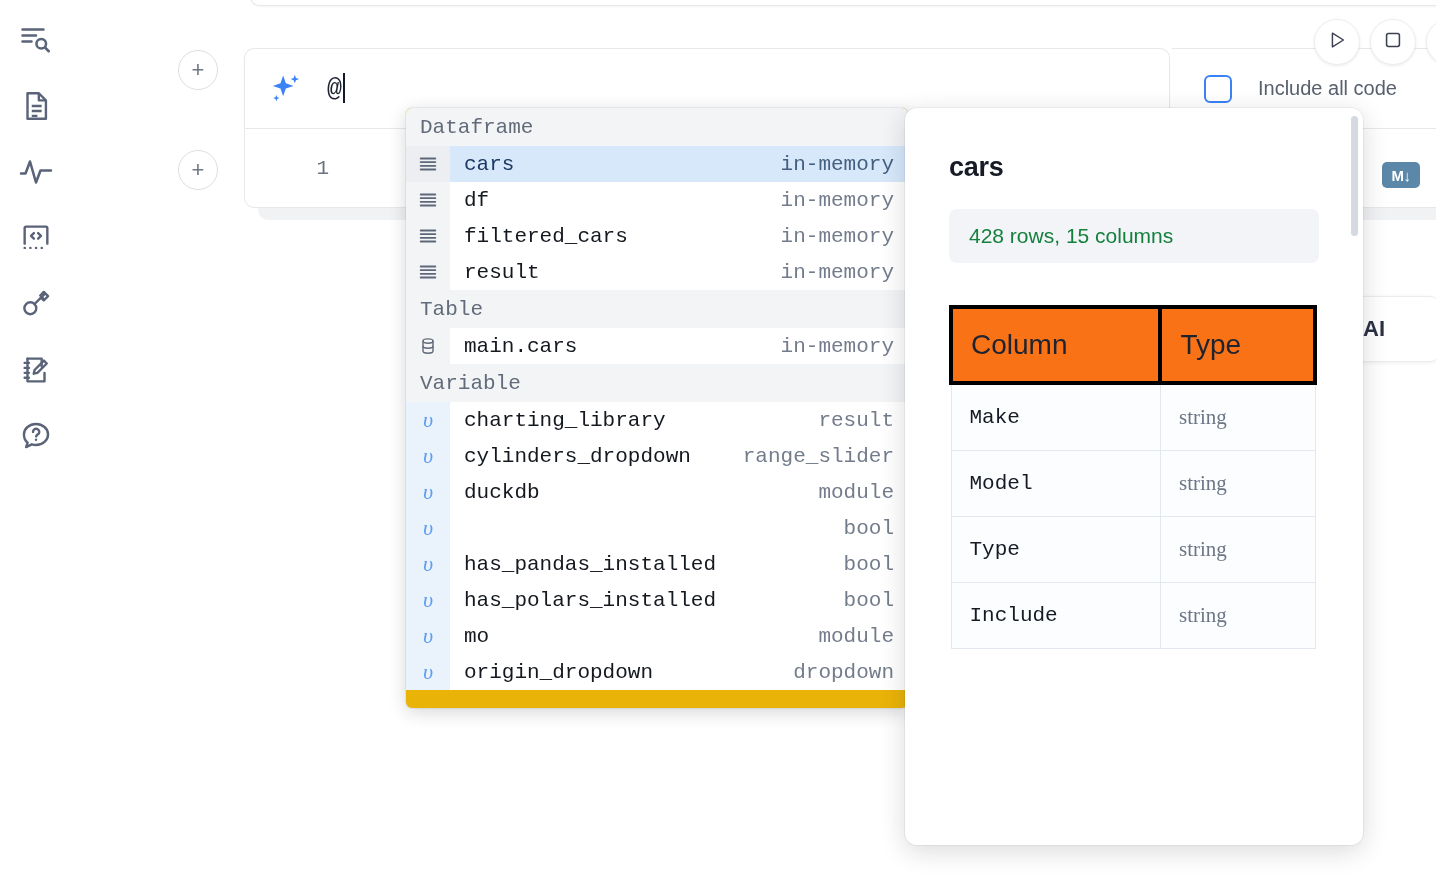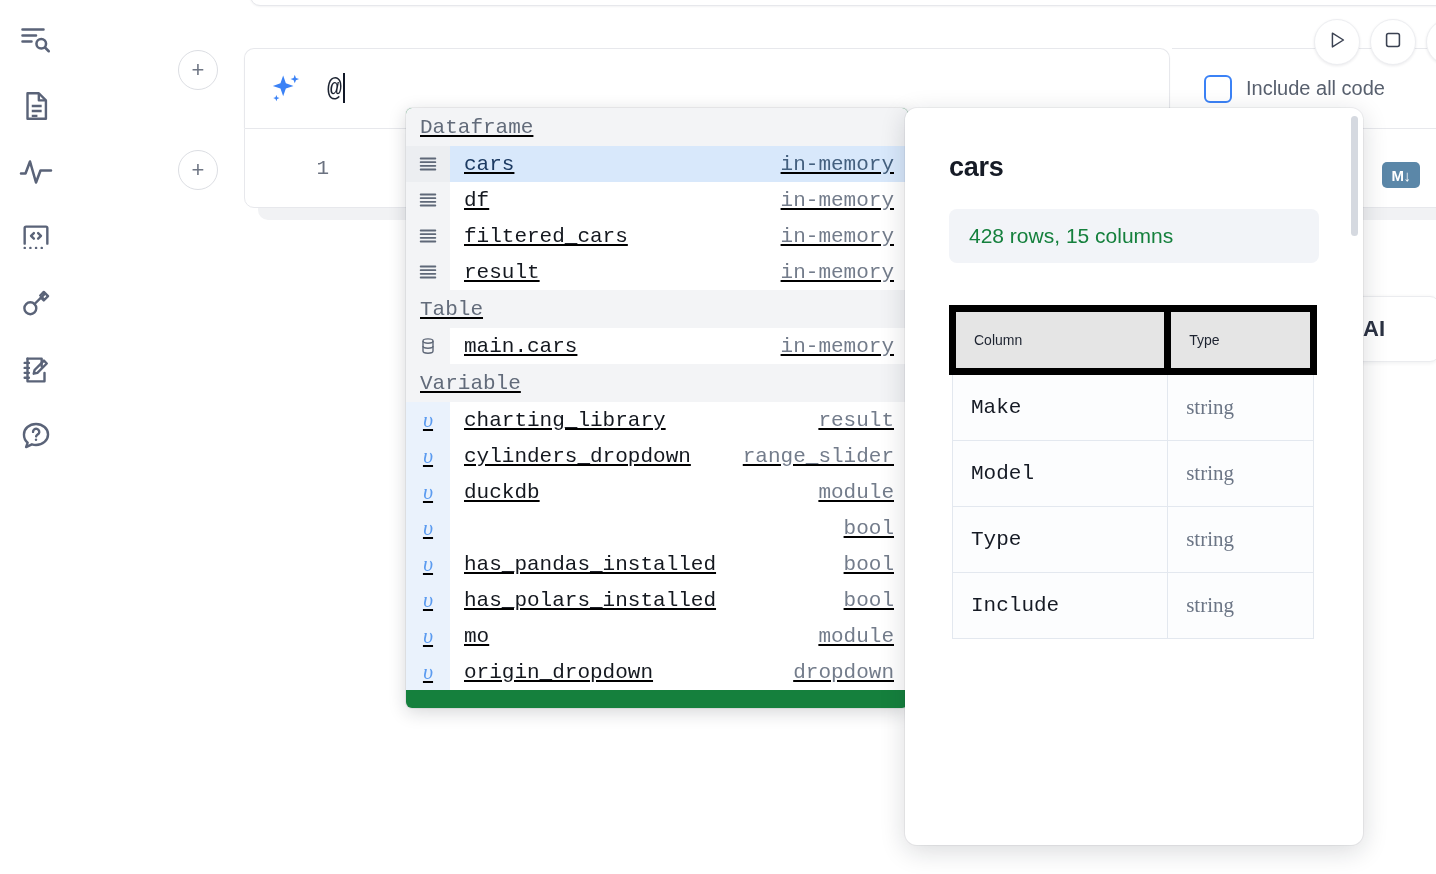--- a/index.html
+++ b/index.html
@@ -74,21 +74,21 @@
   .inc-row {
     position: absolute; left: 1100px; top: 48px; width: 336px; height: 80px;
     background:#fff; border:1px solid #e7e8ec; border-left:none;
     border-top-right-radius:10px; border-bottom:none;
     display:flex; align-items:center; padding-left: 32px;
   }
   .chk {
     width: 28px; height: 28px; border: 2px solid #3b82f6; border-radius: 6px;
     background: #fff; flex: none; margin-right: 14px;
   }
-  .inc-label { font-size: 20px; color: #58606e; white-space: nowrap; }
+  .inc-label { font-size: 20px; color: #58606e; white-space: nowrap; margin-left: 12px; }
 
   
   .code-cell {
     position: absolute; left: 172px; top: 128px; width: 1264px; height: 80px;
     background: #fff; border: 1px solid #e7e8ec;
     border-bottom-left-radius: 10px; border-bottom-right-radius: 10px;
     display: flex; align-items: center;
   }
   .gutter-num {
     width: 110px; text-align: right; padding-right: 26px;
@@ -115,24 +115,23 @@
     position: absolute; left: 1218px; top: 296px; width: 150px; height: 66px;
     background: #fff; border: 1px solid #ebecef; border-radius: 10px;
     box-shadow: 0 1px 4px rgba(20,25,40,.07);
     display: flex; align-items: center; justify-content: flex-end;
     padding-right: 54px; font-size: 22px; font-weight: 700; color: #2b3243;
   }
 
   
   .ac {
     position: absolute; left: 334px; top: 108px; width: 502px; height: 600px;
-    background: #15803d; border-radius: 6px; overflow: hidden;
+    background: #eab308; border-radius: 6px; overflow: hidden;
     box-shadow: 0 4px 18px rgba(20,25,40,.18), 0 0 0 1px rgba(20,25,40,.06);
     font-family: "Liberation Mono", monospace;
-    text-decoration: underline;
   }
   .ac-group {
     height: 38px; background: #f3f4f6; color: #626b7a;
     display: flex; align-items: center; padding-left: 14px; font-size: 21px;
   }
   .ac-item {
     height: 36px; display: flex; align-items: center; background: #fff;
     font-size: 21px; position: relative;
   }
   .ac-item .ic {
@@ -162,22 +161,22 @@
   .doc-src { font-size: 21px; color: #7b8492; margin-top: 16px; }
   .doc-stats {
     margin-top: 26px; background: #f2f4f8; border-radius: 8px;
     padding: 15px 20px; font-size: 21px; color: #15803d;
   }
   .doc-table {
     margin-top: 42px; width: 368px; border-collapse: collapse;
     border: 1px solid #dfe4ec;
   }
   .doc-table th {
-    text-align: left; font-weight: 400; font-size: 14px; color: #1d2330;
-    background: #e5e5e5; padding: 20px 18px; border: 7px solid #000000;
+    text-align: left; font-weight: 400; font-size: 28px; color: #1d2330;
+    background: #f97316; padding: 20px 18px; border: 4px solid #000000;
   }
   .doc-table td {
     padding: 20px 18px; border: 1px solid #e3e8ef; font-size: 21px;
     background: #fcfdfe;
     font-family: Liberation Serif, serif;
   }
   .doc-table td.col {
     font-family: "Liberation Mono", monospace; color: #151a24;
   }
   .doc-table td.typ { color: #6c7686; }

